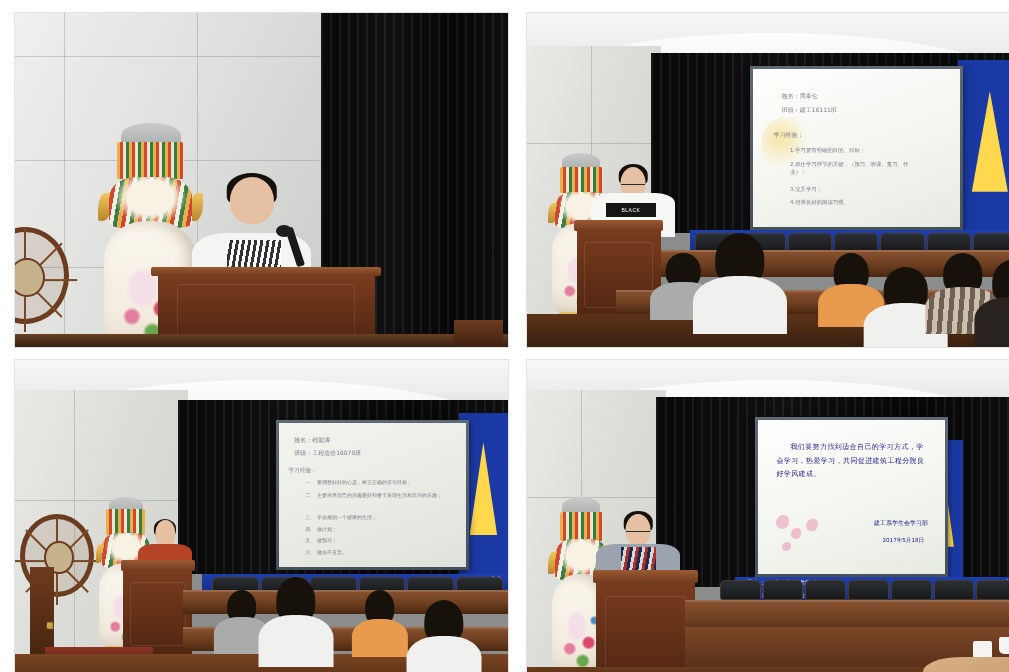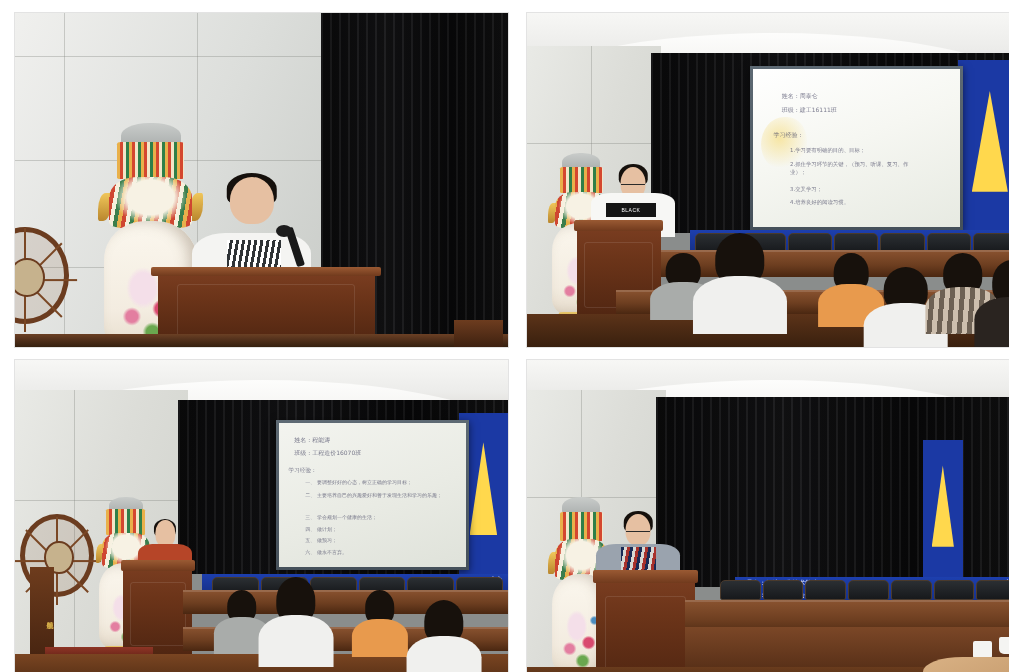--- a/index.html
+++ b/index.html
@@ -395,20 +395,31 @@
       <div class="ceiling" style="height:15%;"></div>
       <div class="ceil-curve"></div>
       <div class="wall" style="left:0;width:28%;top:9%;"></div>
       <div class="wall-seam" style="left:0;width:28%;top:41%;height:1px;"></div>
       <div class="wall-seam" style="left:11%;width:1px;top:9%;bottom:0;"></div>
       <div class="curtain" style="left:26%;right:0;top:11%;bottom:32%;"></div>
       <div class="logo-badge" style="right:12%;top:24%;width:8%;height:42%;">
         <div class="sail"></div>
       </div>
 
+      <div class="screen-frame" style="left:46%;right:15%;top:17%;height:48%;">
+        <div class="screen lit">
+          <div class="slide-txt" style="left:10%;right:8%;top:14%;font-size:7px;line-height:1.9;color:#20208a;text-indent:14px;letter-spacing:.4px;filter:blur(.25px);">我们要努力找到适合自己的学习方式，学会学习，热爱学习，共同促进建筑工程分院良好学风建成。</div>
+          <div class="slide-txt" style="right:9%;top:64%;font-size:6px;color:#20208a;filter:blur(.3px);">建工系学生会学习部</div>
+          <div class="slide-txt" style="right:11%;top:75%;font-size:5.6px;color:#20208a;filter:blur(.3px);">2017年5月18日</div>
+          <div class="petal" style="left:10%;top:62%;width:7%;height:9%;"></div>
+          <div class="petal" style="left:18%;top:70%;width:5%;height:7%;"></div>
+          <div class="petal" style="left:26%;top:64%;width:6%;height:8%;"></div>
+          <div class="petal" style="left:13%;top:79%;width:5%;height:6%;"></div>
+        </div>
+      </div>
 
       <div class="vase" style="left:5%;top:41%;width:12%;height:55%;">
         <div class="neck"></div>
           <div class="collar"></div>
         <div class="handle l"></div>
           <div class="handle r"></div>
         <div class="shoulder"></div>
           <div class="body"></div>
           <div class="base"></div>
       </div>

